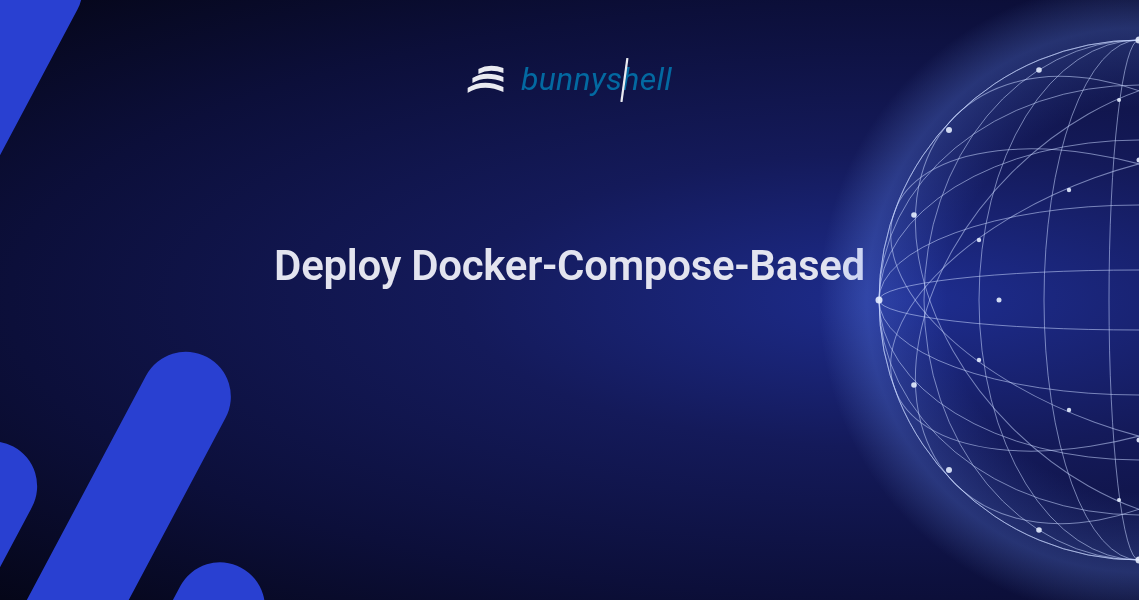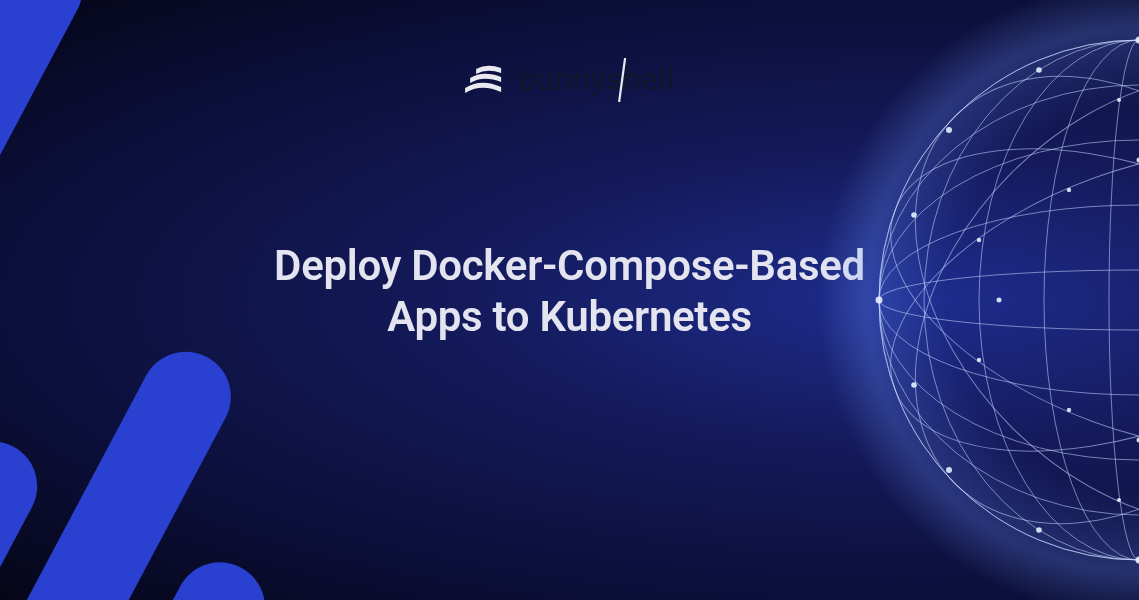--- a/index.html
+++ b/index.html
@@ -49,24 +49,25 @@
     display: flex;
     align-items: center;
     gap: 16px;
   }
   .logo-icon {
     display: inline-flex;
     align-items: center;
   }
   .logo-text {
     position: relative;
-    color: #0f172a;
+    color: #0369a1;
     font-size: 32px;
     font-weight: 400;
     letter-spacing: 0.3px;
+    font-style: italic;
   }
   .logo-bunny {
     font-weight: 400;
   }
   .logo-shell {
     font-weight: 400;
   }
   .logo-slash {
     position: absolute;
     left: 98px;
@@ -123,21 +124,20 @@
   <span class="logo-text">
     <span class="logo-bunny">bunny</span><span class="logo-shell">shell</span>
     <svg class="logo-slash" viewBox="0 0 10 44">
       <line x1="8" y1="0" x2="2" y2="44" stroke="#e9eaf0" stroke-width="2.2"></line>
     </svg>
   </span>
 </div>
 
 <h1 class="headline">
   <span>Deploy Docker-Compose-Based</span><br>
-  <span>Apps to Kubernetes</span>
 </h1>
 
 <svg class="sphere" viewBox="0 0 640 640">
   <defs>
     <radialGradient id="haloGrad" cx="50%" cy="50%" r="50%">
       <stop offset="60%" stop-color="rgba(90,130,255,0)"></stop>
       <stop offset="85%" stop-color="rgba(110,150,255,0.25)"></stop>
       <stop offset="100%" stop-color="rgba(130,170,255,0)"></stop>
     </radialGradient>
   </defs>

